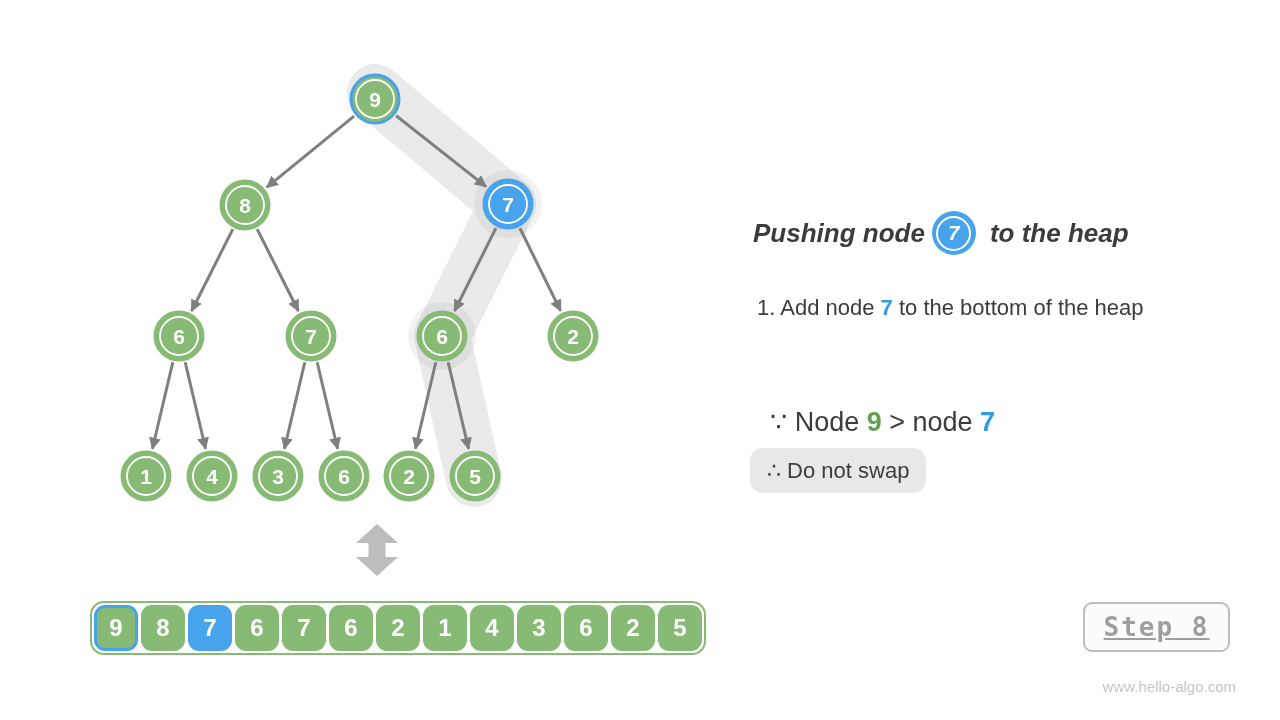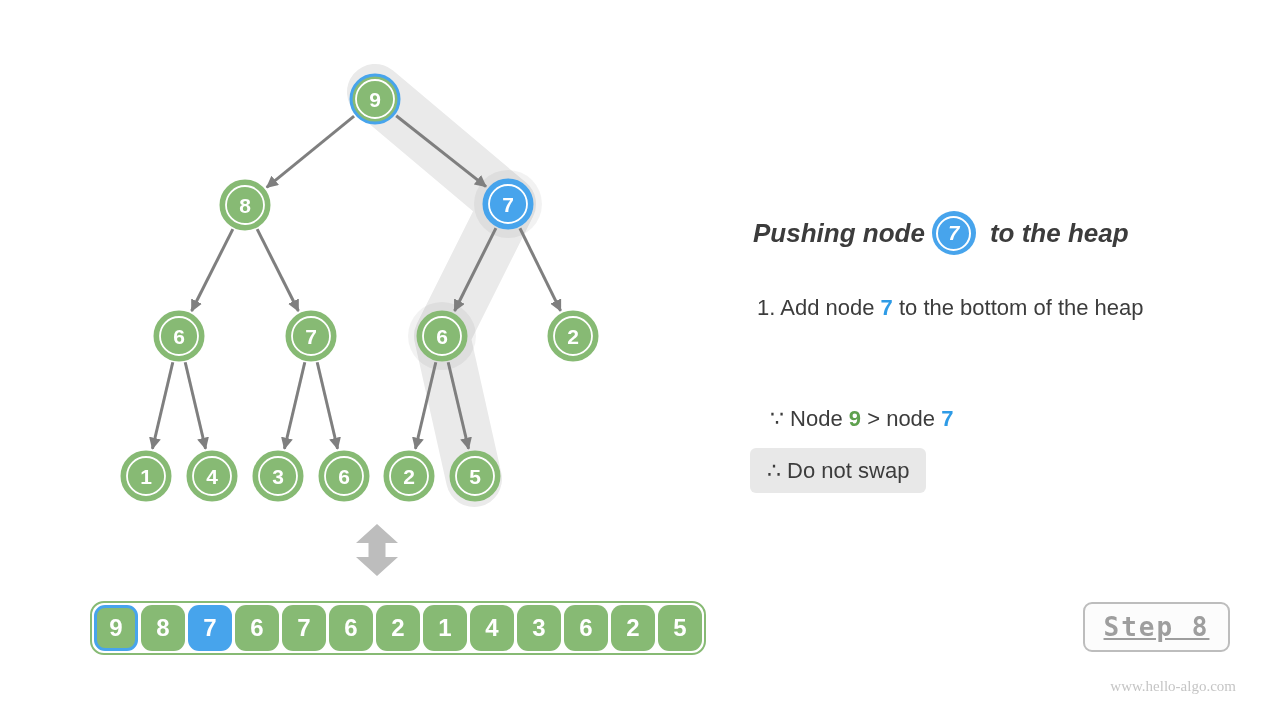--- a/index.html
+++ b/index.html
@@ -31,24 +31,24 @@
   }
   .node-chip-inner{
     width:35px;height:35px;border-radius:50%;background:var(--blue);
     border:2px solid #ffffff;
     display:flex;align-items:center;justify-content:center;
     color:#ffffff;font-size:20px;font-weight:bold;
   }
   .step-line{position:absolute;left:7px;font-size:22px;color:var(--text-dark);white-space:nowrap;}
   #step1{top:84px;}
   #step2{top:135px;}
-  .because-line{position:absolute;left:20px;top:195px;font-size:22px;white-space:nowrap;}
+  .because-line{position:absolute;left:20px;top:195px;font-size:27px;white-space:nowrap;}
   .therefore-box{
     position:absolute;left:0;top:237px;height:45px;line-height:45px;
-    padding:0 17px;background:var(--box-bg);border-radius:6px;
+    padding:0 17px;background:var(--box-bg);border-radius:13px;
     font-size:22px;white-space:nowrap;
   }
   .c-blue{color:var(--text-blue);}
   .c-green{color:var(--text-green);}
   .b{font-weight:bold;}
 
   
   .heap-array{
     position:absolute;left:90px;top:601px;
     display:flex;gap:3px;padding:2px;
@@ -65,21 +65,21 @@
   
   .step-badge{
     position:absolute;left:1083px;top:602px;width:147px;height:50px;
     border:2px solid #BDBDBD;border-radius:9px;background:#FCFCFC;
     color:var(--muted);font-family:"DejaVu Sans Mono", monospace;
     font-weight:bold;font-size:26px;letter-spacing:2px;
     display:flex;align-items:center;justify-content:center;text-decoration:underline;
   }
   .footer{
     position:absolute;top:678px;right:44px;
-    font-family:Liberation Serif, serif;
+    font-family:Liberation Sans, sans-serif;
     font-size:15px;color:var(--footer);white-space:nowrap;
   }
 </style>
 </head>
 <body>
 
 <svg id="tree-svg" width="1280" height="720" viewBox="0 0 1280 720">
   <defs>
     <marker id="arrowhead" markerUnits="userSpaceOnUse" markerWidth="14" markerHeight="12" refX="11" refY="6" orient="auto">
       <path d="M0,0 L12,6 L0,12 Z" fill="#7F7F7F"></path>

